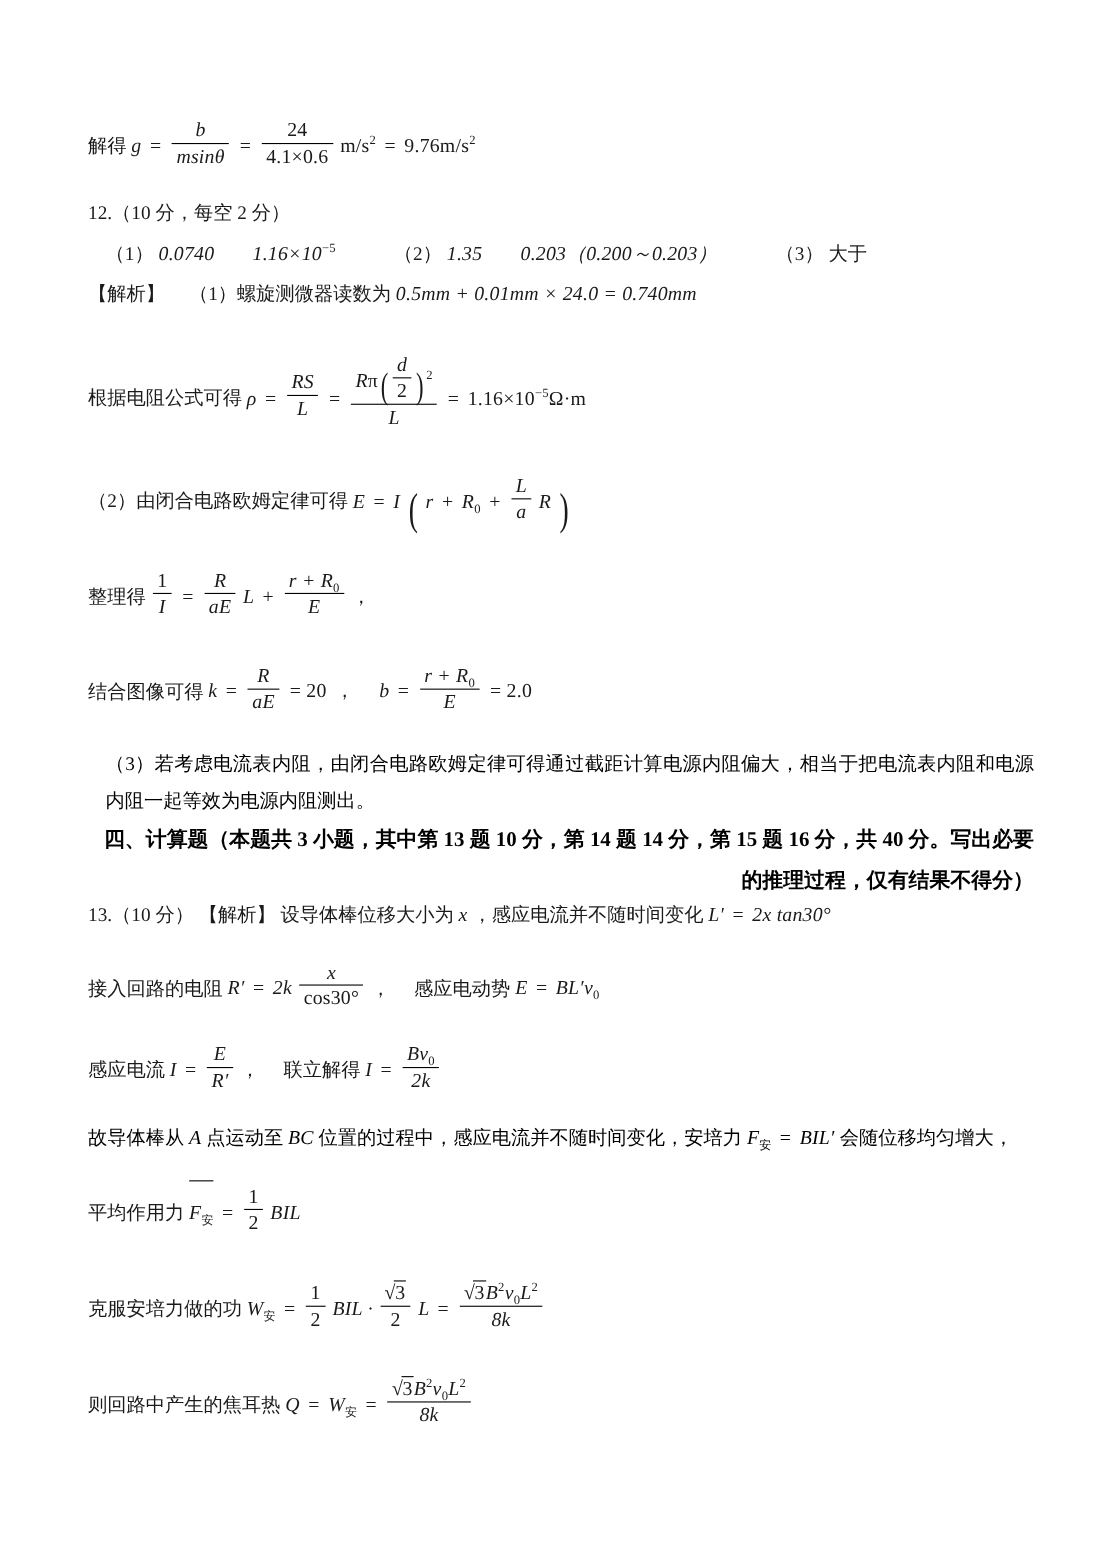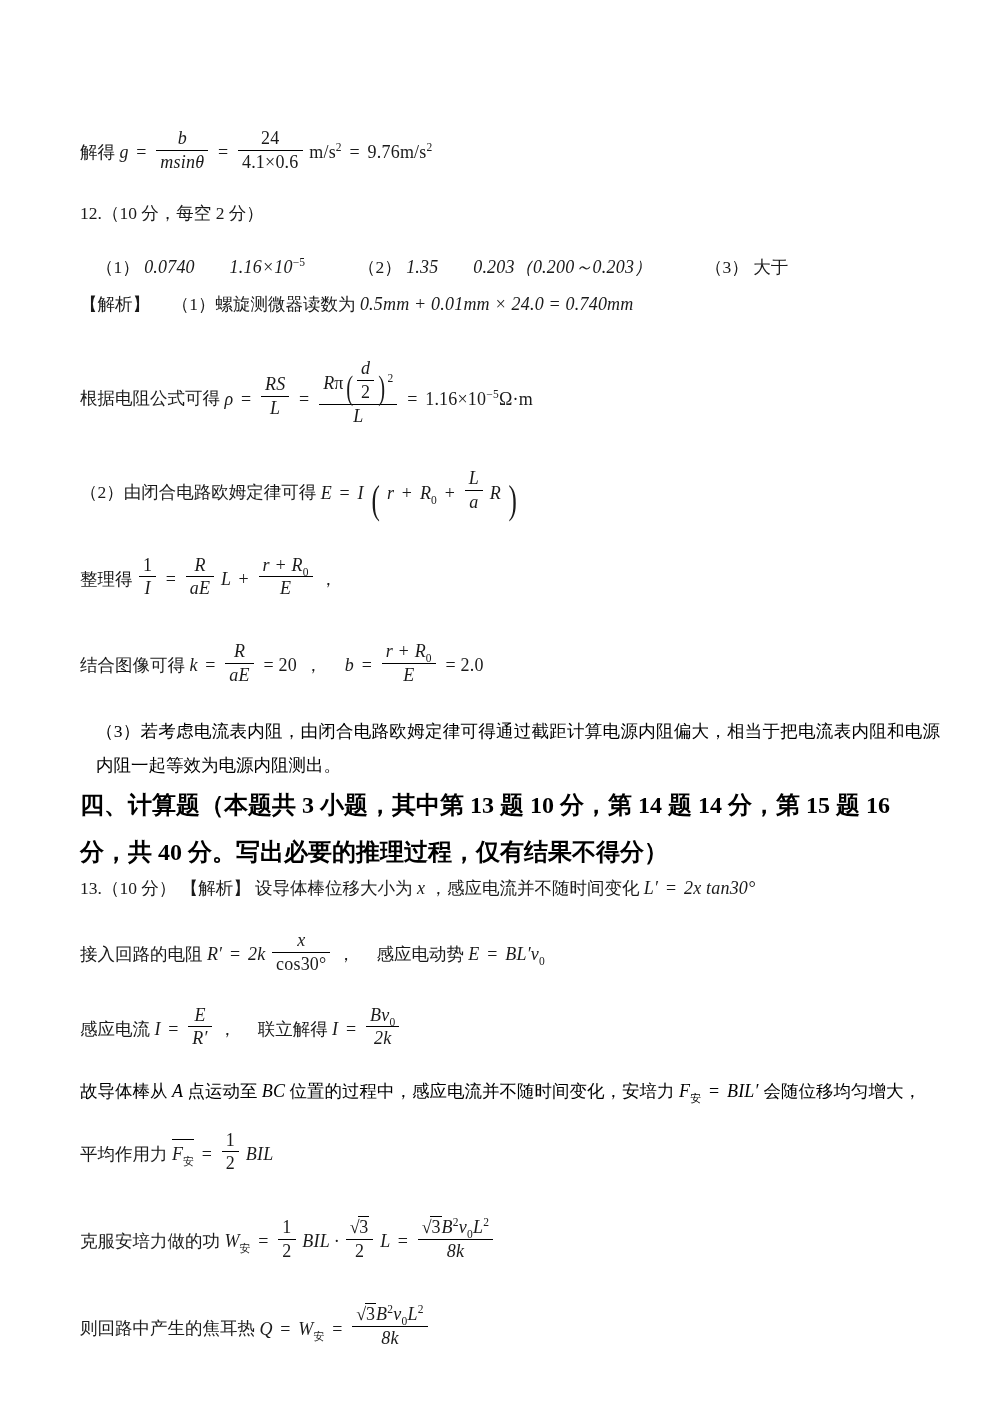--- a/index.html
+++ b/index.html
@@ -18,40 +18,40 @@
   .page {
     position: absolute;
     left: 0; top: 0;
     width: 1000px;
     height: 1414px;
     padding: 0;
   }
   .content {
     position: absolute;
     left: 80px;
-    top: 128px;
+    top: 108px;
     width: 860px;
   }
 
   
   .line {
     display: block;
     width: 100%;
     font-size: 17.5px;
     line-height: 1.35;
     color: #1a1a1a;
     white-space: nowrap;
   }
   .para {
     white-space: normal;
     line-height: 1.9;
     font-size: 17.5px;
     text-align: justify;
   }
-  .indent { text-indent: 0; padding-left: 16px; margin-top: 17px; }
+  .indent { text-indent: 0; padding-left: 16px; }
 
   
   .blk          { margin-bottom: 0; }
   .gap-eq       { height: 30px; }
   .gap-sm       { height: 12px; }
 
   
   .math {
     font-family: "Liberation Serif", "DejaVu Serif", serif;
     font-style: italic;
@@ -106,35 +106,36 @@
     display: inline-block;
     border-top: 1.1px solid #000;
     padding: 0 1px;
     margin-left: -1.5px;
   }
 
   
   .ovl {
     display: inline-block;
     border-top: 1.2px solid #000;
-    padding-top: 5px;
+    padding-top: 19px;
     line-height: 1.05;
   }
 
   
   .cn {
     font-family: "Liberation Serif", "DejaVu Serif", serif;
     font-style: normal;
     font-size: 17.5px;
   }
   .bold-head {
     font-weight: bold;
-    font-size: 24px;
+    font-size: 19px;
     line-height: 1.95;
     white-space: normal;
+    text-align: right;
   }
   .spc-lg { display: inline-block; width: 44px; }
   .spc-md { display: inline-block; width: 26px; }
   .spc-sm { display: inline-block; width: 13px; }
 </style>
 </head>
 <body>
 
 <div class="page">
  <div class="content">

